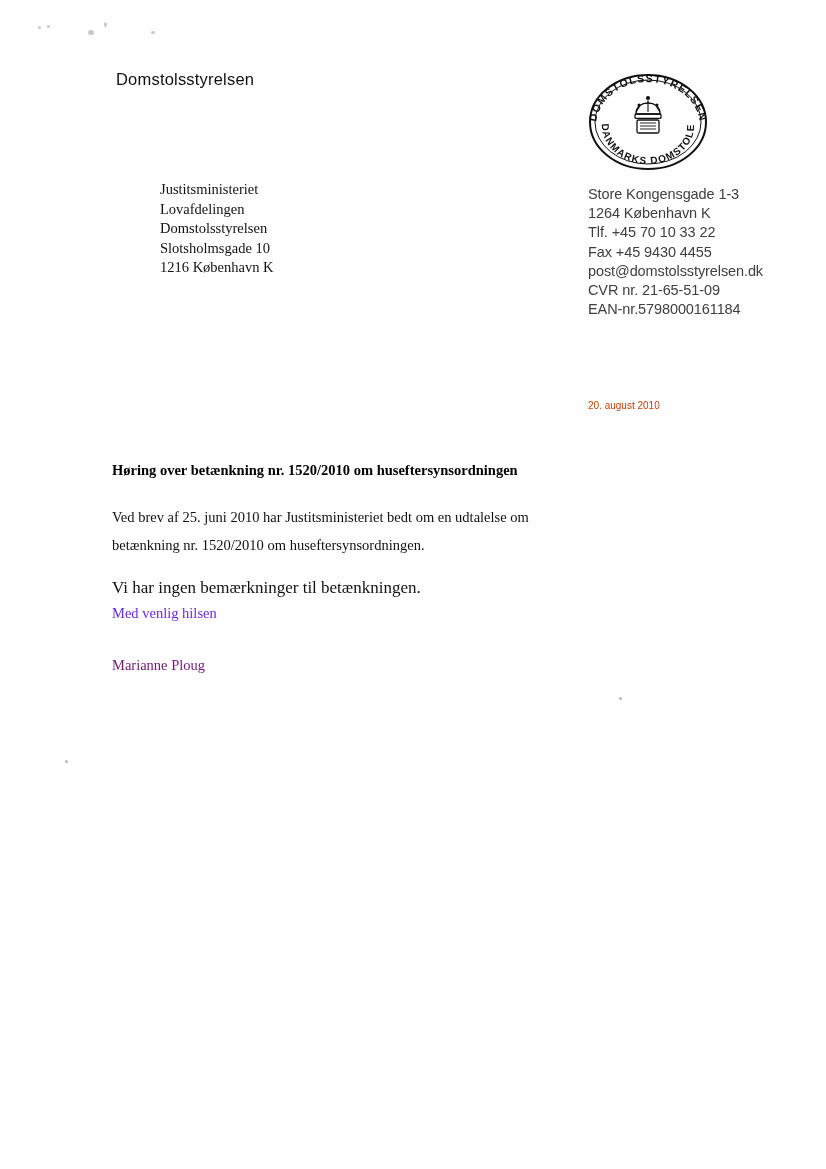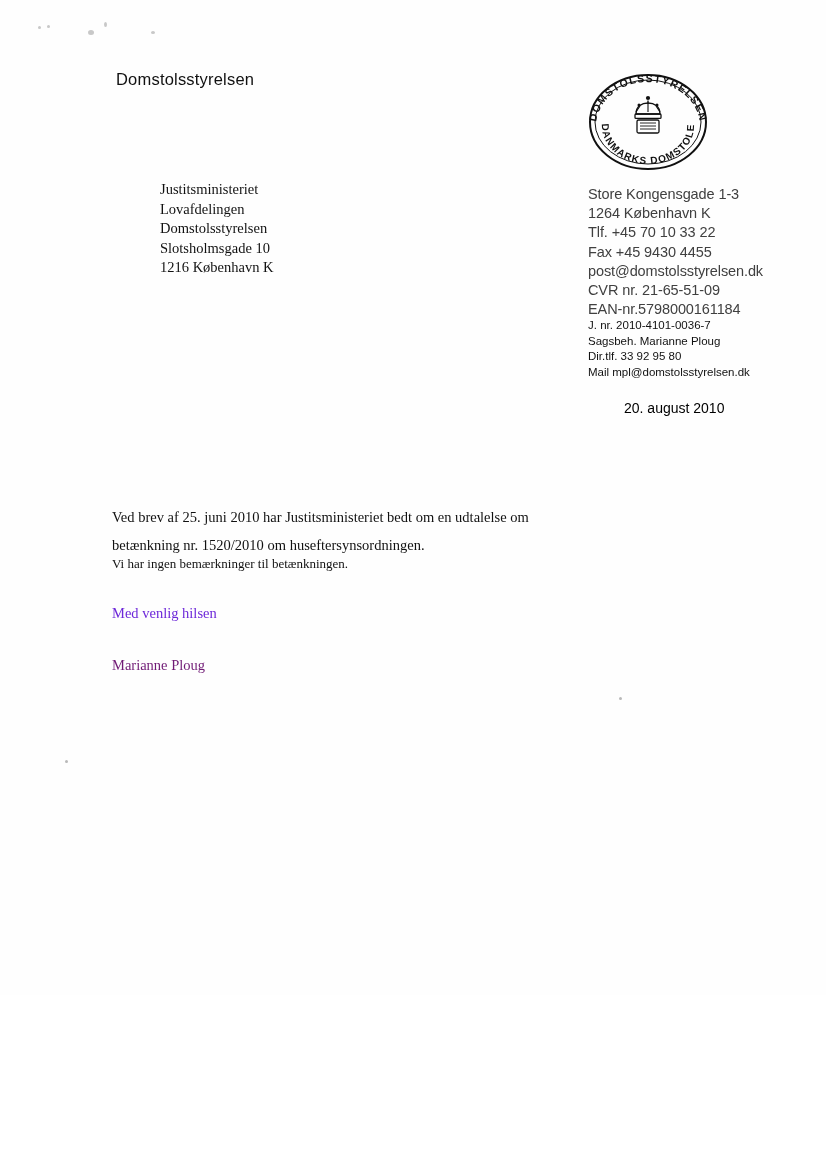--- a/index.html
+++ b/index.html
@@ -84,23 +84,22 @@
     font-size: 11.5px;
     line-height: 15.5px;
     color: #111;
   }
 
   .letter-date {
     position: absolute;
     left: 588px;
     top: 400px;
     font-family: "Liberation Sans", sans-serif;
-    font-size: 14px;
-    color: #000000;
-    margin-left: 36px;
+    font-size: 10px;
+    color: #c2410c;
   }
 
   .subject {
     position: absolute;
     left: 112px;
     top: 462px;
     width: 520px;
     font-family: "Liberation Serif", serif;
     font-weight: bold;
     font-size: 14.5px;
@@ -112,23 +111,23 @@
     left: 112px;
     top: 503px;
     width: 465px;
     font-size: 14.5px;
     line-height: 28px;
     color: #111;
   }
   .para2 {
     position: absolute;
     left: 112px;
-    top: 554px;
+    top: 578px;
     width: 465px;
-    font-size: 13px;
+    font-size: 17px;
     line-height: 20px;
     color: #111;
   }
   .closing {
     position: absolute;
     left: 112px;
     top: 605px;
     font-size: 14.5px;
     color: #6d28d9;
   }
@@ -203,29 +202,24 @@
   <div class="sender">
     <div>Store Kongensgade 1-3</div>
     <div>1264 København K</div>
     <div>Tlf. +45 70 10 33 22</div>
     <div>Fax +45 9430 4455</div>
     <div>post@domstolsstyrelsen.dk</div>
     <div>CVR nr. 21-65-51-09</div>
     <div>EAN-nr.5798000161184</div>
   </div>
 
-  <div class="case-block">
-    <div>J. nr. 2010-4101-0036-7</div>
-    <div>Sagsbeh. Marianne Ploug</div>
-    <div>Dir.tlf.  33 92 95 80</div>
-    <div>Mail mpl@domstolsstyrelsen.dk</div>
-  </div>
 
   <div class="letter-date">20. august 2010</div>
 
+  <div class="subject">Høring over betænkning nr. 1520/2010 om huseftersynsordningen</div>
 
   <div class="para1">Ved brev af 25. juni 2010 har Justitsministeriet bedt om en udtalelse om betænkning nr. 1520/2010 om huseftersynsordningen.</div>
 
   <div class="para2">Vi har ingen bemærkninger til betænkningen.</div>
 
   <div class="closing">Med venlig hilsen</div>
 
   <div class="signature">Marianne Ploug</div>
 
 </div>

